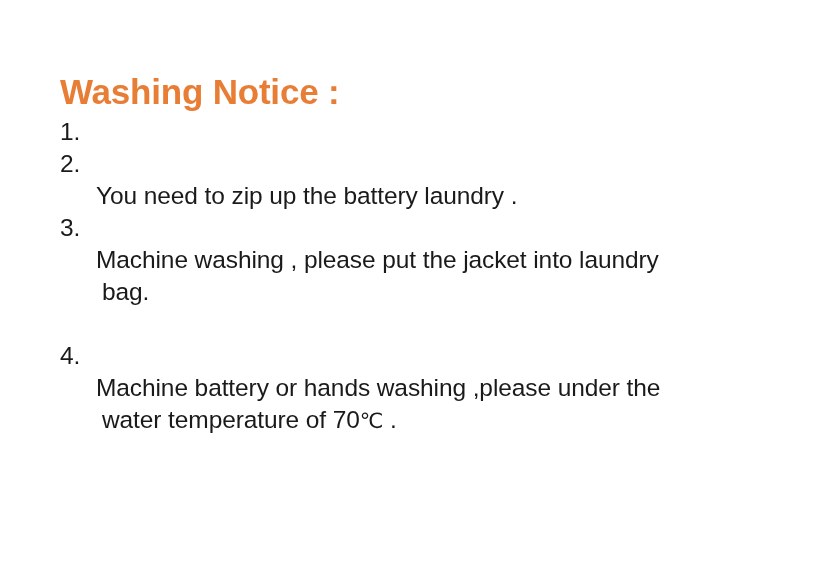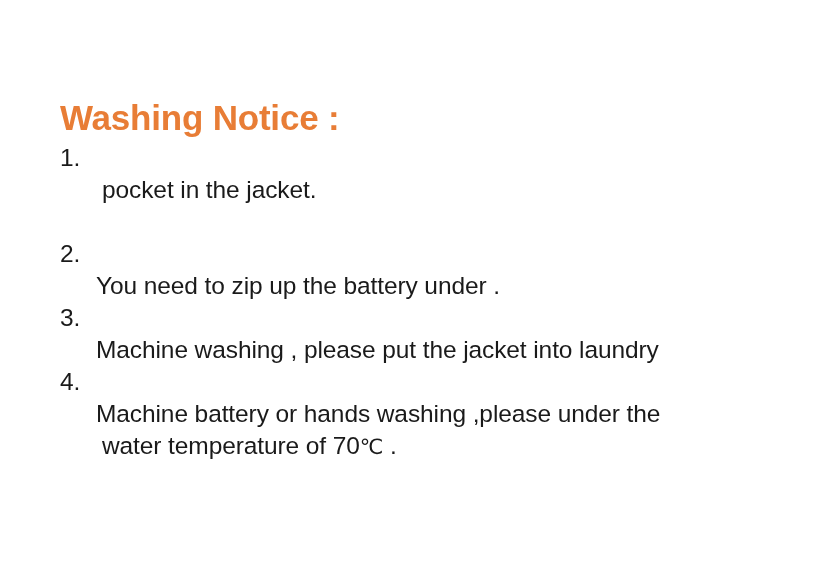--- a/index.html
+++ b/index.html
@@ -18,21 +18,21 @@
     position: relative;
     width: 834px;
     height: 580px;
     background: #ffffff;
     box-sizing: border-box;
   }
 
   .notice-block {
     position: absolute;
     left: 60px;
-    top: 96px;
+    top: 70px;
     width: 720px;
   }
 
   .notice-title {
     font-size: 35px;
     font-weight: bold;
     color: #e87d36;
     line-height: 44px;
     letter-spacing: -0.2px;
     margin: 0 0 2px 0;
@@ -90,35 +90,35 @@
 
   <div class="notice-block">
 
     <div class="notice-title">Washing Notice :</div>
 
     <ol class="notice-list">
 
       <li class="notice-item">
         <span class="item-number">1.</span>
         <span class="item-text">
-          <span class="cont">pocket in the jacket.</span>
         </span>
       </li>
 
       <li class="notice-item">
         <span class="item-number">2.</span>
         <span class="item-text">
-          <span>You need to zip up the battery under .</span>
+          <span>You need to zip up the battery laundry .</span>
         </span>
       </li>
 
       <li class="notice-item">
         <span class="item-number">3.</span>
         <span class="item-text">
           <span>Machine washing , please put the jacket into laundry</span>
+          <span class="cont">bag.</span>
         </span>
       </li>
 
       <li class="notice-item">
         <span class="item-number">4.</span>
         <span class="item-text">
           <span>Machine battery or hands washing ,please under the</span>
           <span class="cont"><span>water temperature of 70</span><span class="deg">℃</span><span> .</span></span>
         </span>
       </li>

